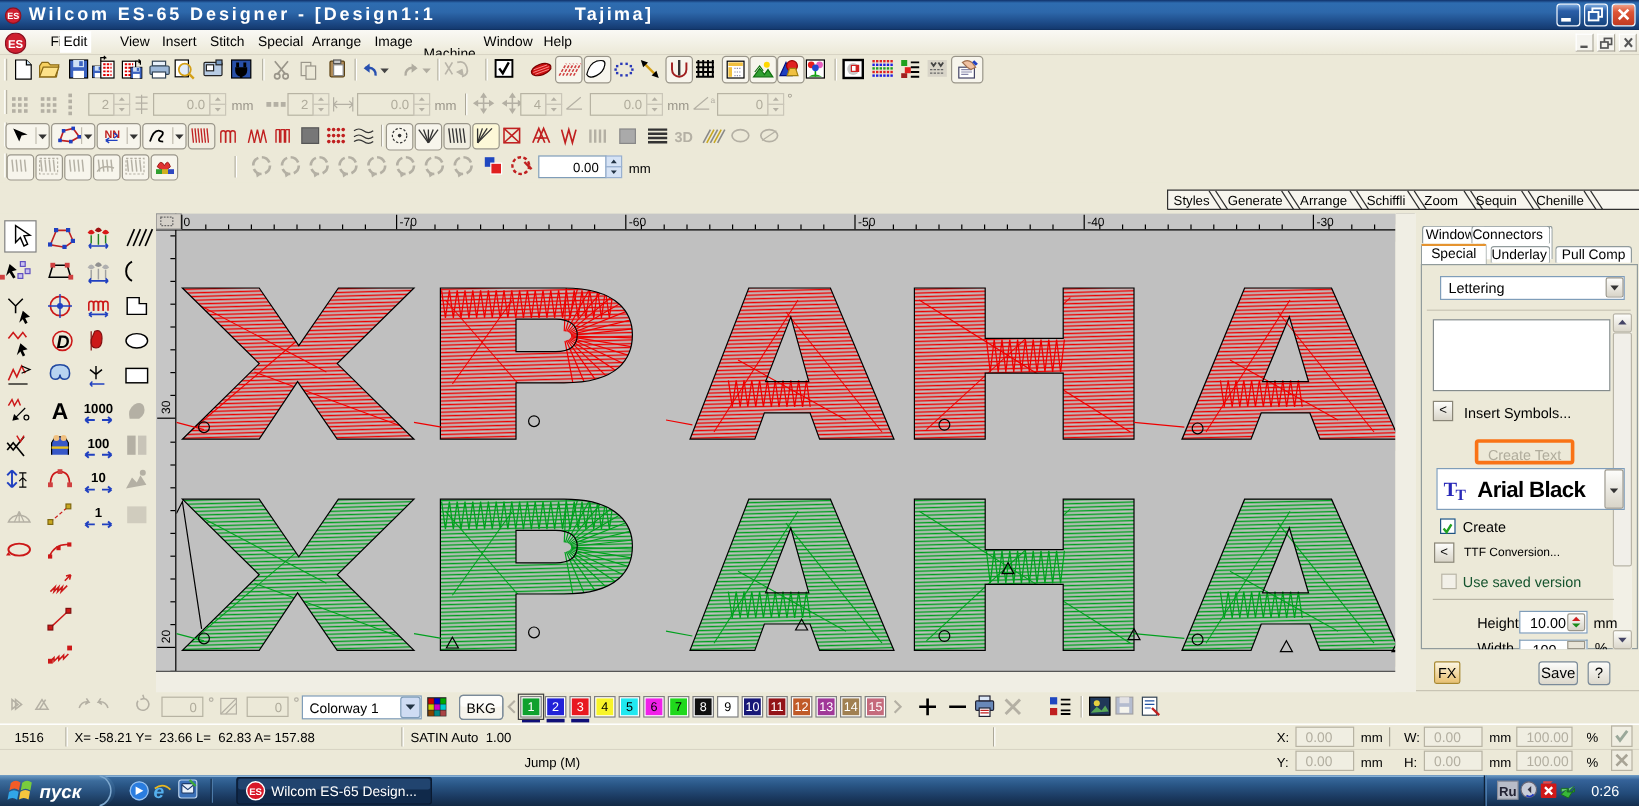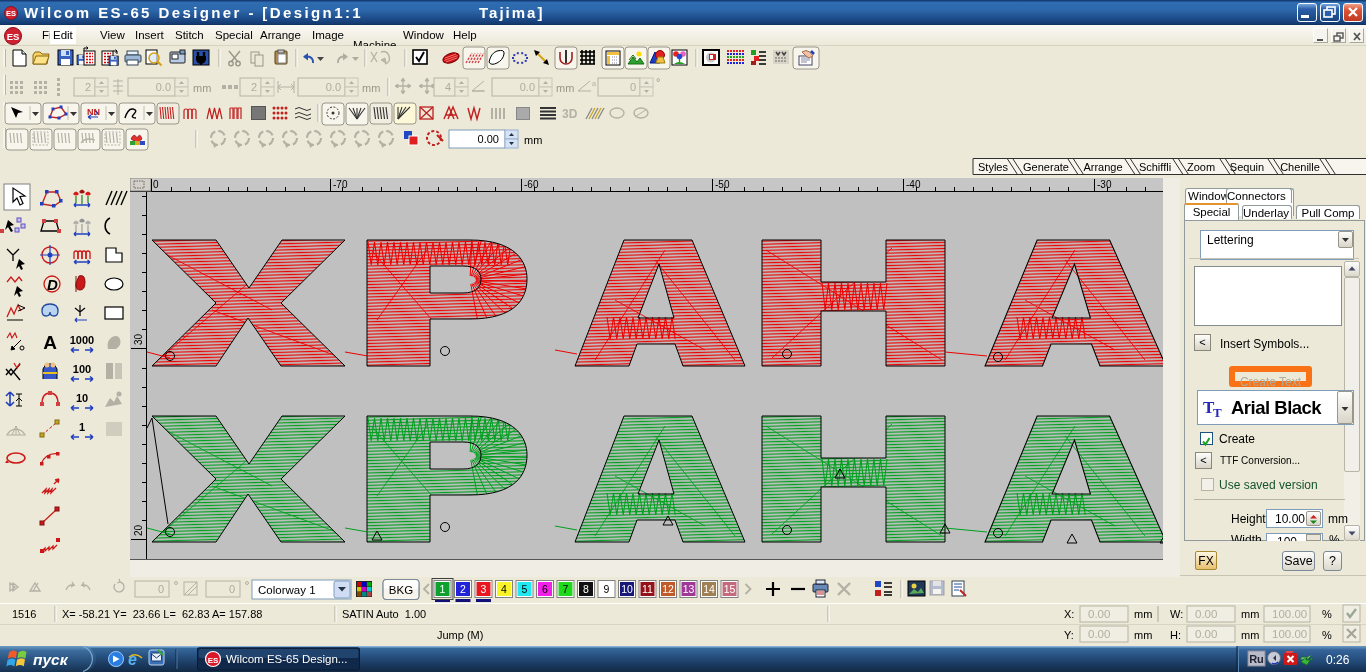--- a/index.html
+++ b/index.html
@@ -988,42 +988,42 @@
 
 <div class="abs" style="left:1185px;top:188px;width:47px;height:15px;background:#fff;border:1px solid #919b9c;border-bottom:none;border-radius:3px 3px 0 0;font-size:11.5px;text-align:center;padding-top:1px">Window</div>
 <div class="abs" style="left:1236px;top:188px;width:58px;height:28px;background:#fff;border:1px solid #919b9c;border-bottom:none;border-radius:3px 3px 0 0;font-size:11.5px;text-align:center;padding-top:1px">Outlines</div>
 <div class="abs" style="left:1226px;top:188px;width:66px;height:15px;background:#fff;border:1px solid #919b9c;border-bottom:none;border-radius:3px 3px 0 0;font-size:11.5px;text-align:left;padding-top:1px">Connectors</div>
 <div class="abs" style="left:1184px;top:203px;width:55px;height:17px;background:#fff;border:1px solid #919b9c;border-bottom:none;border-top:2px solid #e5932f;border-radius:2px 2px 0 0;font-size:11.5px;text-align:center;padding-top:1px;z-index:3">Special</div>
 <div class="abs" style="left:1242px;top:205px;width:50px;height:14px;background:#fff;border:1px solid #919b9c;border-bottom:none;border-radius:3px 3px 0 0;font-size:11.5px;text-align:left;padding-top:1px">Underlay</div>
 <div class="abs" style="left:1296px;top:205px;width:64px;height:14px;background:#fff;border:1px solid #919b9c;border-bottom:none;border-radius:3px 3px 0 0;font-size:11.5px;text-align:center;padding-top:1px">Pull Comp</div>
 
 <div class="abs" style="left:1184px;top:220px;width:181px;height:321px;background:#ece9d8;border:1px solid #919b9c"></div>
 
-<div class="abs" style="left:1200px;top:230px;width:154px;height:30px;background:#fff;border:1px solid #7f9db9;font-size:12px;padding:2px 0 0 6px">Lettering</div>
+<div class="abs" style="left:1200px;top:230px;width:154px;height:20px;background:#fff;border:1px solid #7f9db9;font-size:12px;padding:2px 0 0 6px">Lettering</div>
 <div class="abs" style="left:1338px;top:231px;width:15px;height:17px;background:linear-gradient(#fdfdfb,#d8d4c8);border:1px solid #9a968a;border-radius:2px"><svg width="13" height="15">
       <path d="M3,6 l3.5,4 3.5,-4 z" fill="#333"></path>
     </svg></div>
 
 <div class="abs" style="left:1189px;top:258px;width:170px;height:276px;border-top:1px solid #c8c4b4"></div>
 
 <div class="abs" style="left:1194px;top:266px;width:148px;height:60px;background:#fff;border:1px solid #858c8c"></div>
 
 <div class="abs" style="left:1344px;top:261px;width:16px;height:280px;background:#f2f0e6"></div>
 <div class="abs" style="left:1344px;top:261px;width:16px;height:16px;background:linear-gradient(#fdfdfb,#dcd8cc);border:1px solid #b8b4a6;border-radius:2px"><svg width="14" height="14">
       <path d="M3.5,8.5 l3.5,-4 3.5,4 z" fill="#446"></path>
     </svg></div>
 <div class="abs" style="left:1344px;top:525px;width:16px;height:16px;background:linear-gradient(#fdfdfb,#dcd8cc);border:1px solid #b8b4a6;border-radius:2px"><svg width="14" height="14">
       <path d="M3.5,5.5 l3.5,4 3.5,-4 z" fill="#446"></path>
     </svg></div>
 <div class="abs" style="left:1344px;top:277px;width:16px;height:195px;background:#f1efe9;border:1px solid #b8b4a6;border-radius:2px"></div>
 
 <div class="abs" style="left:1194px;top:334px;width:17px;height:17px;background:linear-gradient(#fdfdfb,#d8d4c8);border:1px solid #8a8678;font-size:11px;text-align:center;padding-top:1px">&lt;</div>
 <div class="abs" style="left:1220px;top:337px;font-size:12px">Insert Symbols...</div>
 
-<div class="abs" style="left:1229px;top:366px;width:83px;height:21px;background:#ece9d8;border:6px solid #f97316;border-radius:3px;font-size:12px;text-align:center;padding-top:3px;color:#b0ac9c">Create Text</div>
+<div class="abs" style="left:1229px;top:366px;width:83px;height:21px;background:#ece9d8;border:3px solid #f97316;border-radius:3px;font-size:12px;text-align:center;padding-top:3px;color:#b0ac9c">Create Text</div>
 
 <div class="abs" style="left:1197px;top:390px;width:157px;height:35px;background:#fff;border:1px solid #7f9db9"></div>
 <svg class="abs" style="left:1203px;top:396px" width="26" height="24">
     <text x="0" y="17" font-size="17" font-weight="bold" fill="#2828b8" font-family="Liberation Serif">T</text>
     <text x="10" y="21" font-size="13" font-weight="bold" fill="#2828b8" font-family="Liberation Serif">T</text>
   </svg>
 <div class="abs" style="left:1231px;top:397px;font-size:18.5px;font-weight:bold;letter-spacing:-0.5px">Arial Black</div>
 <div class="abs" style="left:1337px;top:391px;width:16px;height:33px;background:linear-gradient(#fdfdfb,#d8d4c8);border:1px solid #9a968a;border-radius:2px"><svg width="14" height="31">
       <path d="M3.5,15 l3.5,4 3.5,-4 z" fill="#333"></path>
     </svg></div>

